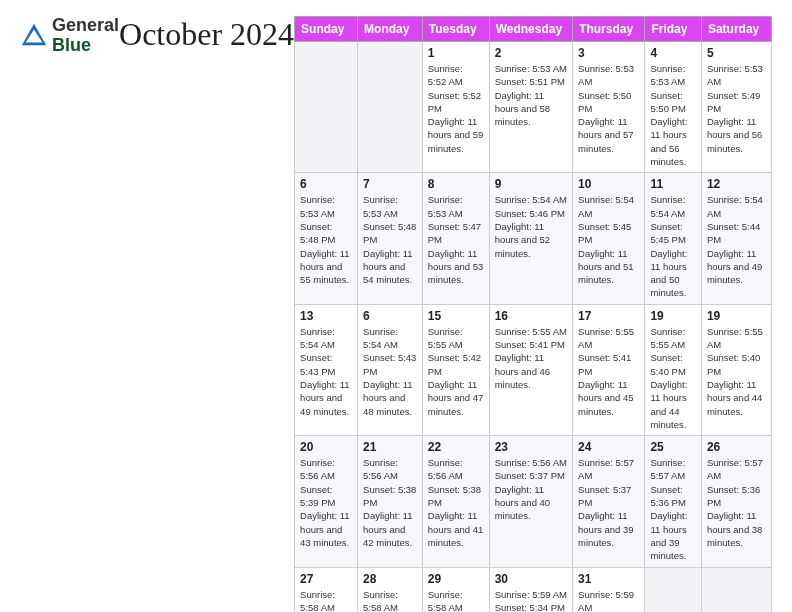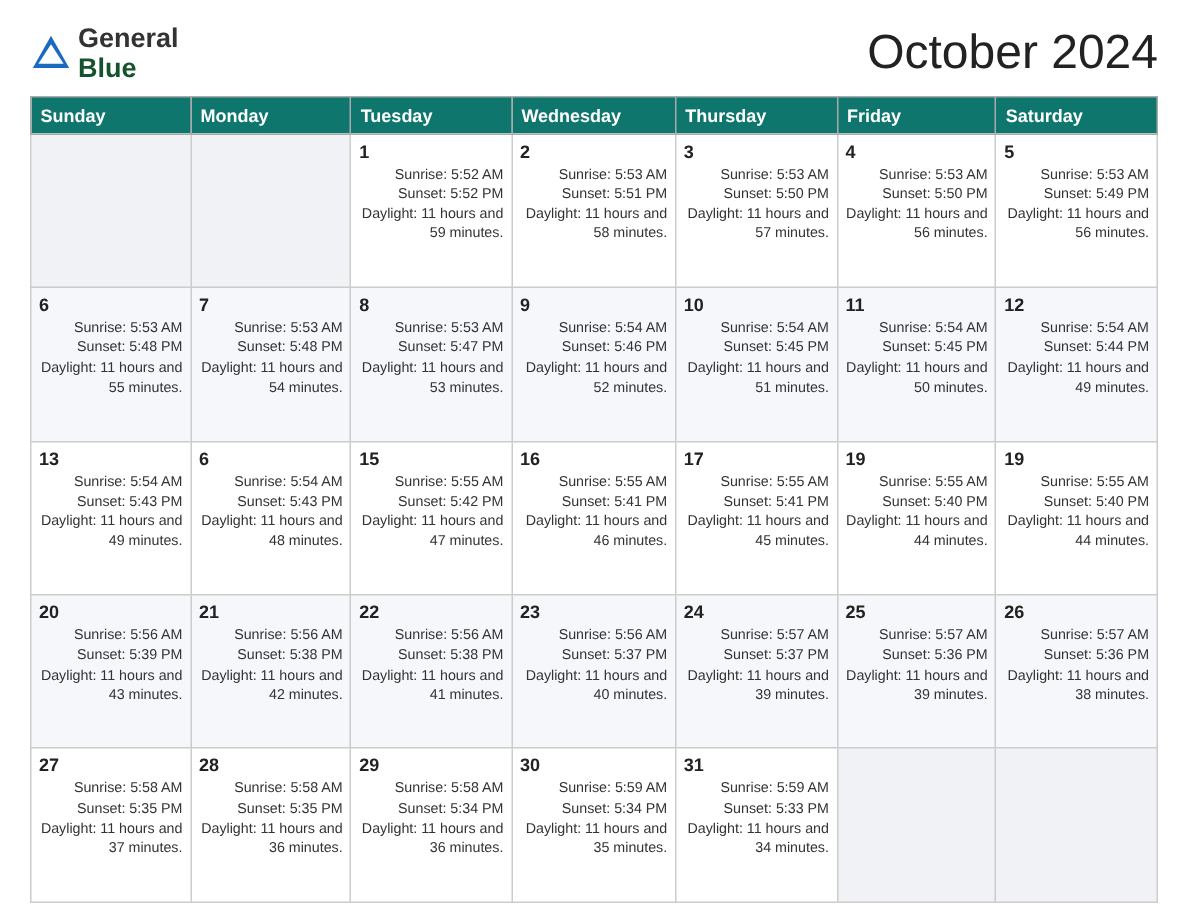--- a/index.html
+++ b/index.html
@@ -8,21 +8,20 @@
       background: #fff;
       width: 792px;
       height: 612px;
       overflow: hidden;
     }
     .page {
       width: 792px;
       height: 612px;
       padding: 16px 20px 10px 20px;
       display: flex;
-      flex-direction: column;
     }
     .header {
       display: flex;
       justify-content: space-between;
       align-items: flex-start;
       margin-bottom: 8px;
     }
     .logo {
       display: flex;
       align-items: center;
@@ -34,38 +33,39 @@
       line-height: 1.1;
     }
     .logo-general { color: #333; }
     .logo-blue { color: #14532d; }
     .logo-icon {
       width: 28px;
       height: 28px;
     }
     .title-block {
       text-align: center;
+      font-family: Liberation Serif, serif;
     }
     .month-title {
       font-size: 32px;
       font-weight: normal;
       color: #222;
     }
     .location-title {
       font-size: 16px;
       color: #444;
     }
     .calendar-table {
       width: 100%;
       border-collapse: collapse;
       flex: 1;
       font-size: 11px;
     }
     .calendar-table thead tr th {
-      background-color: #0f766e;
+      background-color: #d946ef;
       color: #fff;
       font-size: 12px;
       font-weight: bold;
       padding: 5px 6px;
       text-align: left;
       border: 1px solid #aaa;
     }
     .calendar-table tbody tr td {
       border: 1px solid #ccc;
       padding: 4px 5px;
@@ -83,21 +83,20 @@
     .day-number {
       font-size: 12px;
       font-weight: bold;
       color: #222;
       margin-bottom: 2px;
     }
     .day-detail {
       font-size: 9.5px;
       color: #333;
       line-height: 1.4;
-      text-align: right;
     }
   </style>
 </head>
 <body>
 
 <div class="page">
   <div class="header">
     <div class="logo">
       <svg class="logo-icon" viewBox="0 0 30 30">
         <polygon points="15,2 28,25 2,25" fill="#1a6bbf"></polygon>

